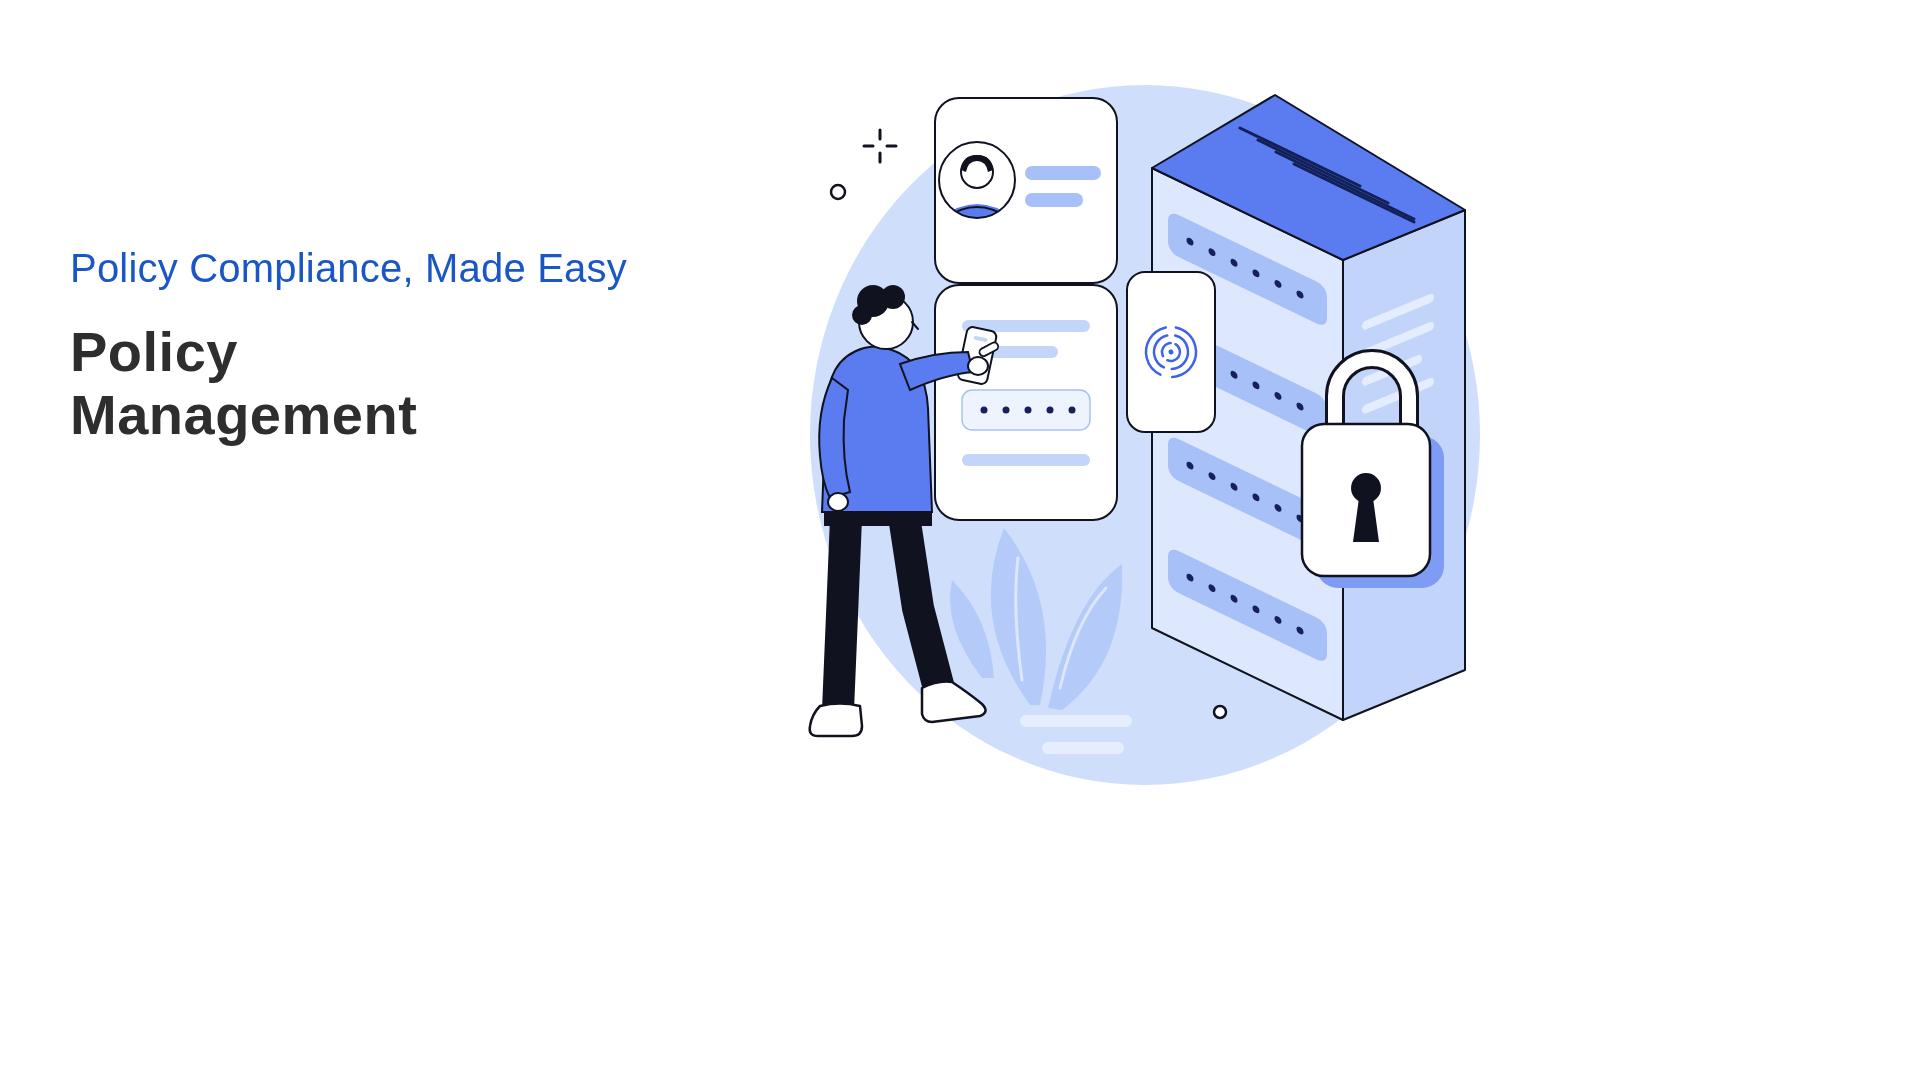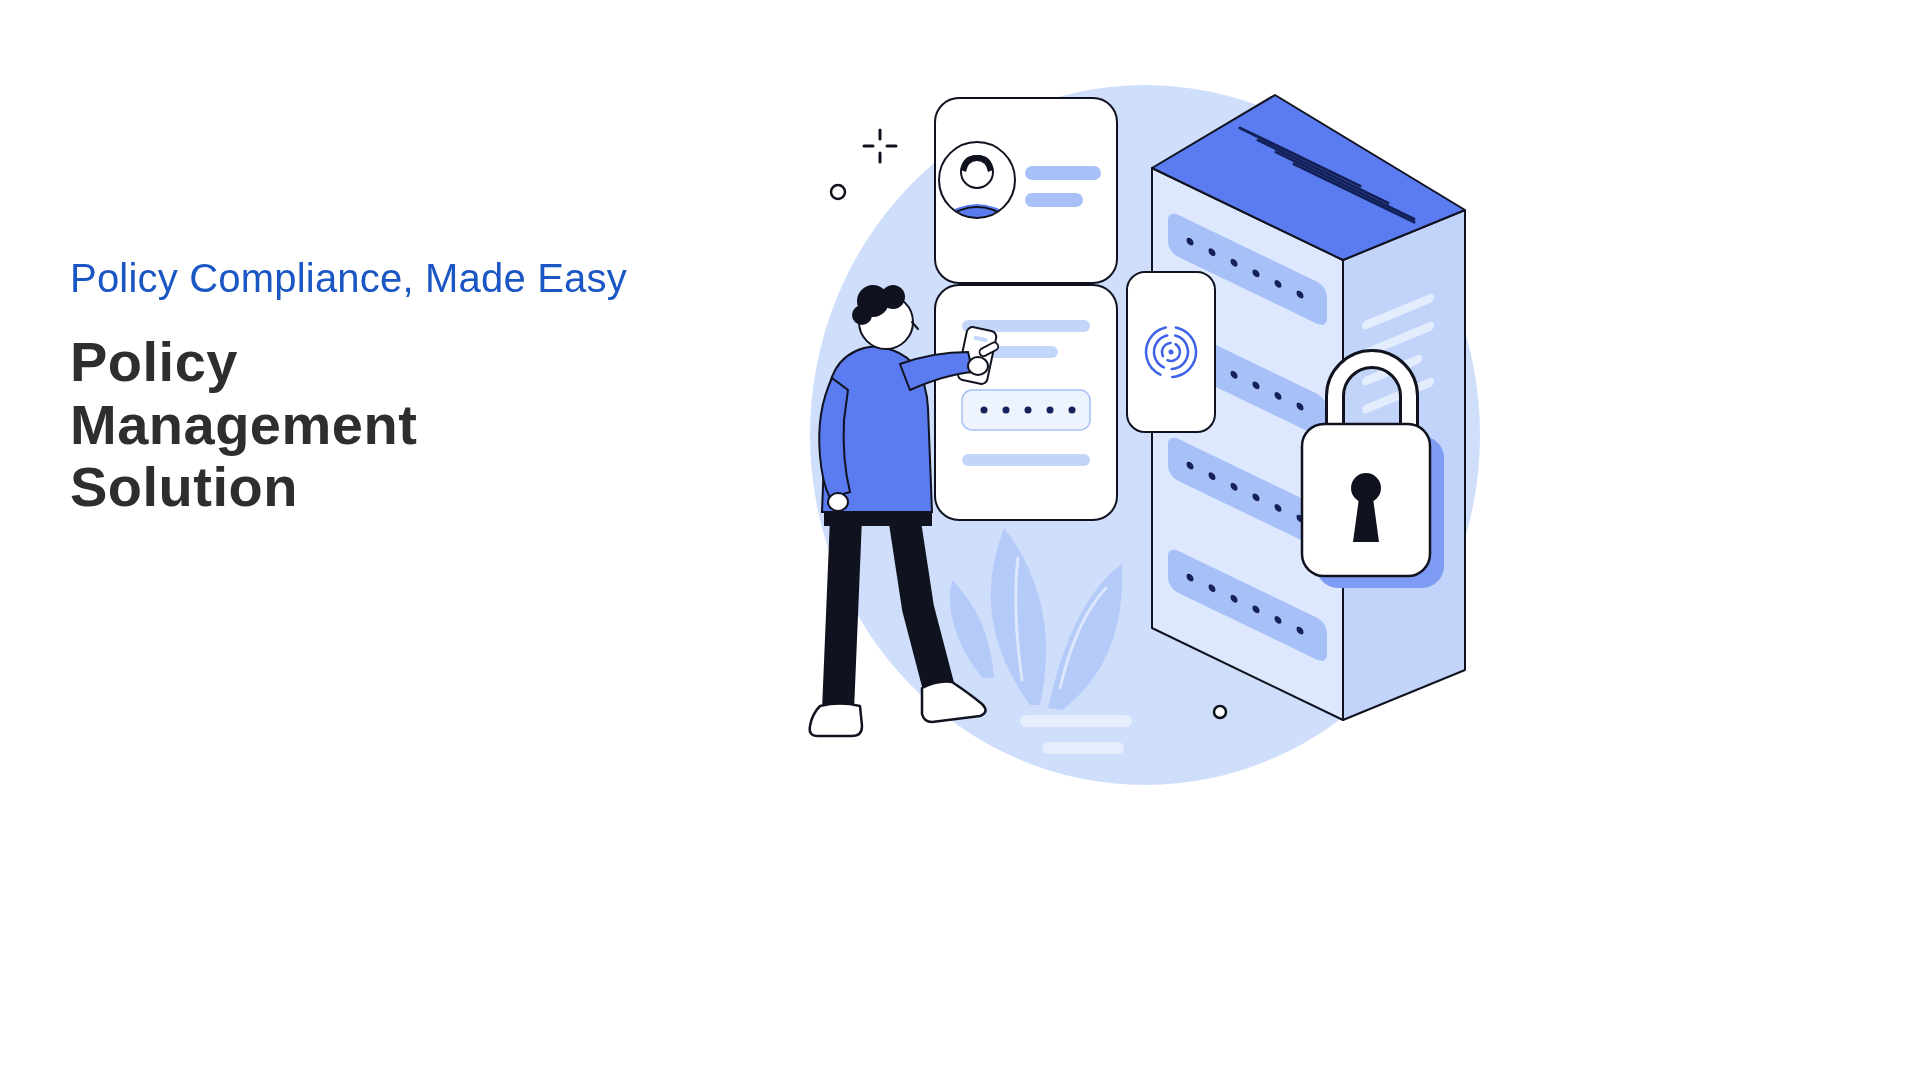--- a/index.html
+++ b/index.html
@@ -4,21 +4,21 @@
 <style>
   html,body{margin:0;padding:0;background:#ffffff;}
   .hero{
     position:relative;
     width:1920px;height:1080px;
     background:var(--page-bg,#ffffff);
     overflow:hidden;
     font-family:"Liberation Sans", sans-serif;
   }
   .text-block{
-    position:absolute;left:70px;top:246px;width:720px;margin-top:10px;
+    position:absolute;left:70px;top:246px;width:720px;
   }
   .eyebrow{
     font-size:40px;
     font-weight:500;
     letter-spacing:0.2px;
     color:var(--eyebrow-blue,#1a57c4);
     margin:0 0 30px 0;
   }
   .heading{
     font-size:56px;
@@ -35,21 +35,20 @@
 </head>
 <body>
 
 <div class="hero">
 
   <div class="text-block">
     <div class="eyebrow">Policy Compliance, Made Easy</div>
     <div class="heading">
       <div>Policy</div>
       <div>Management</div>
-      <div>Solution</div>
     </div>
   </div>
 
   <div class="illustration-wrap">
     <svg width="740" height="770" viewBox="0 0 740 770">
 
       <defs>
         <clipPath id="avatarClip">
             <circle cx="207" cy="120" r="38"></circle>
           </clipPath>

